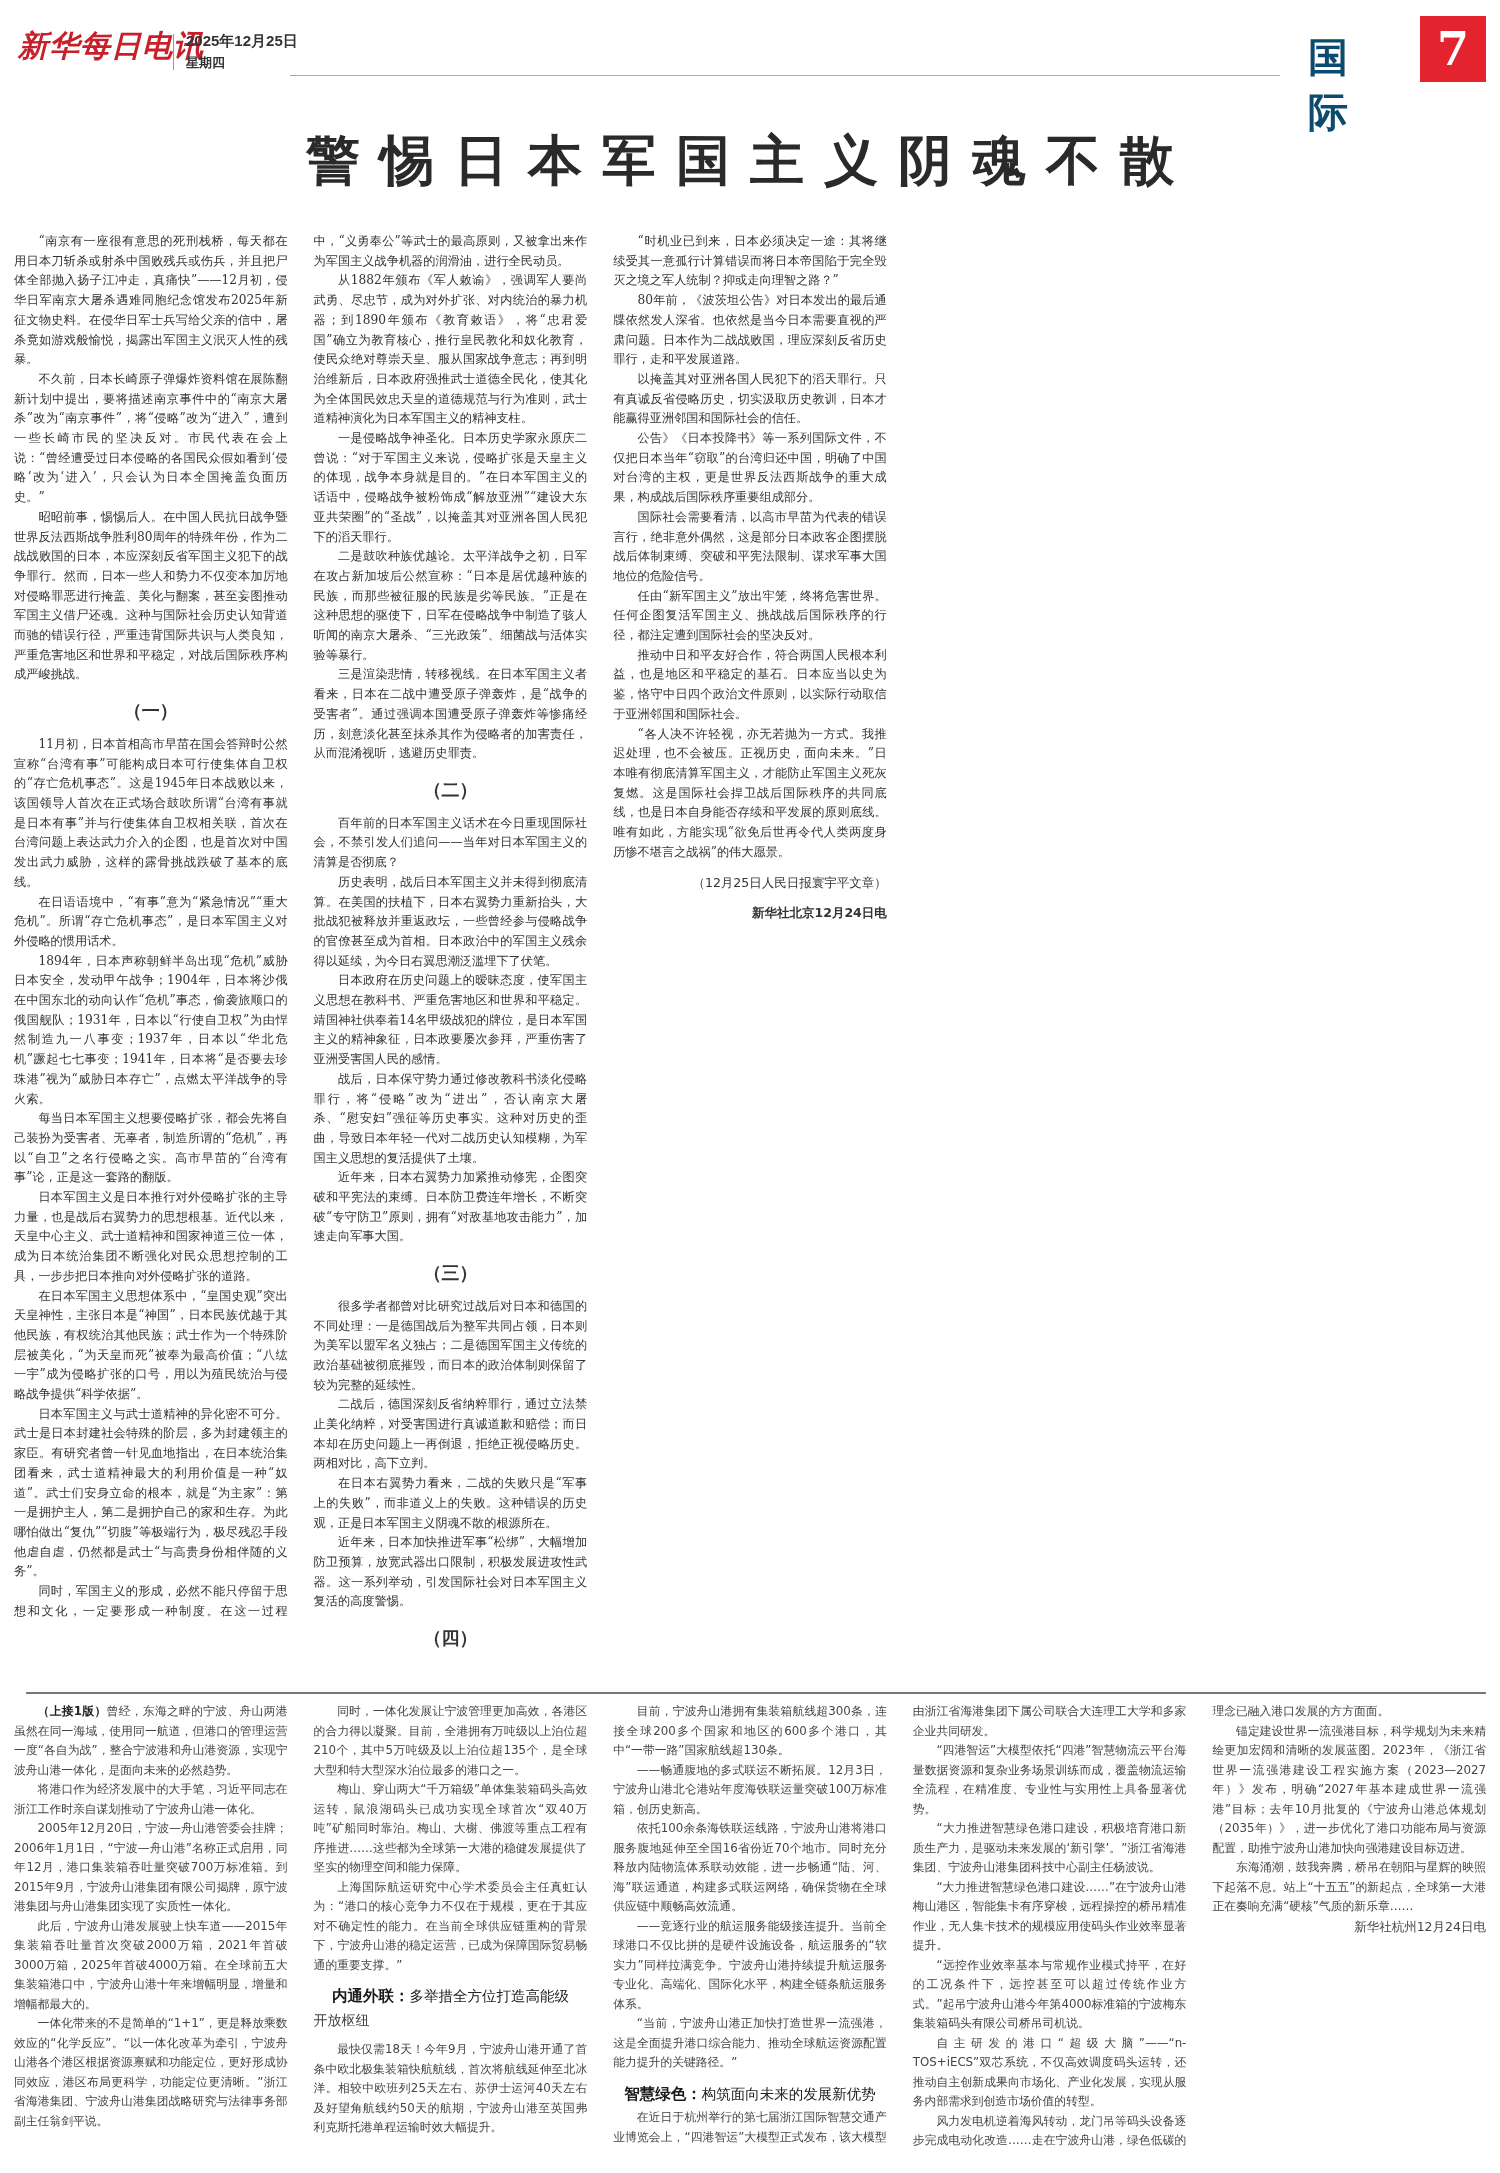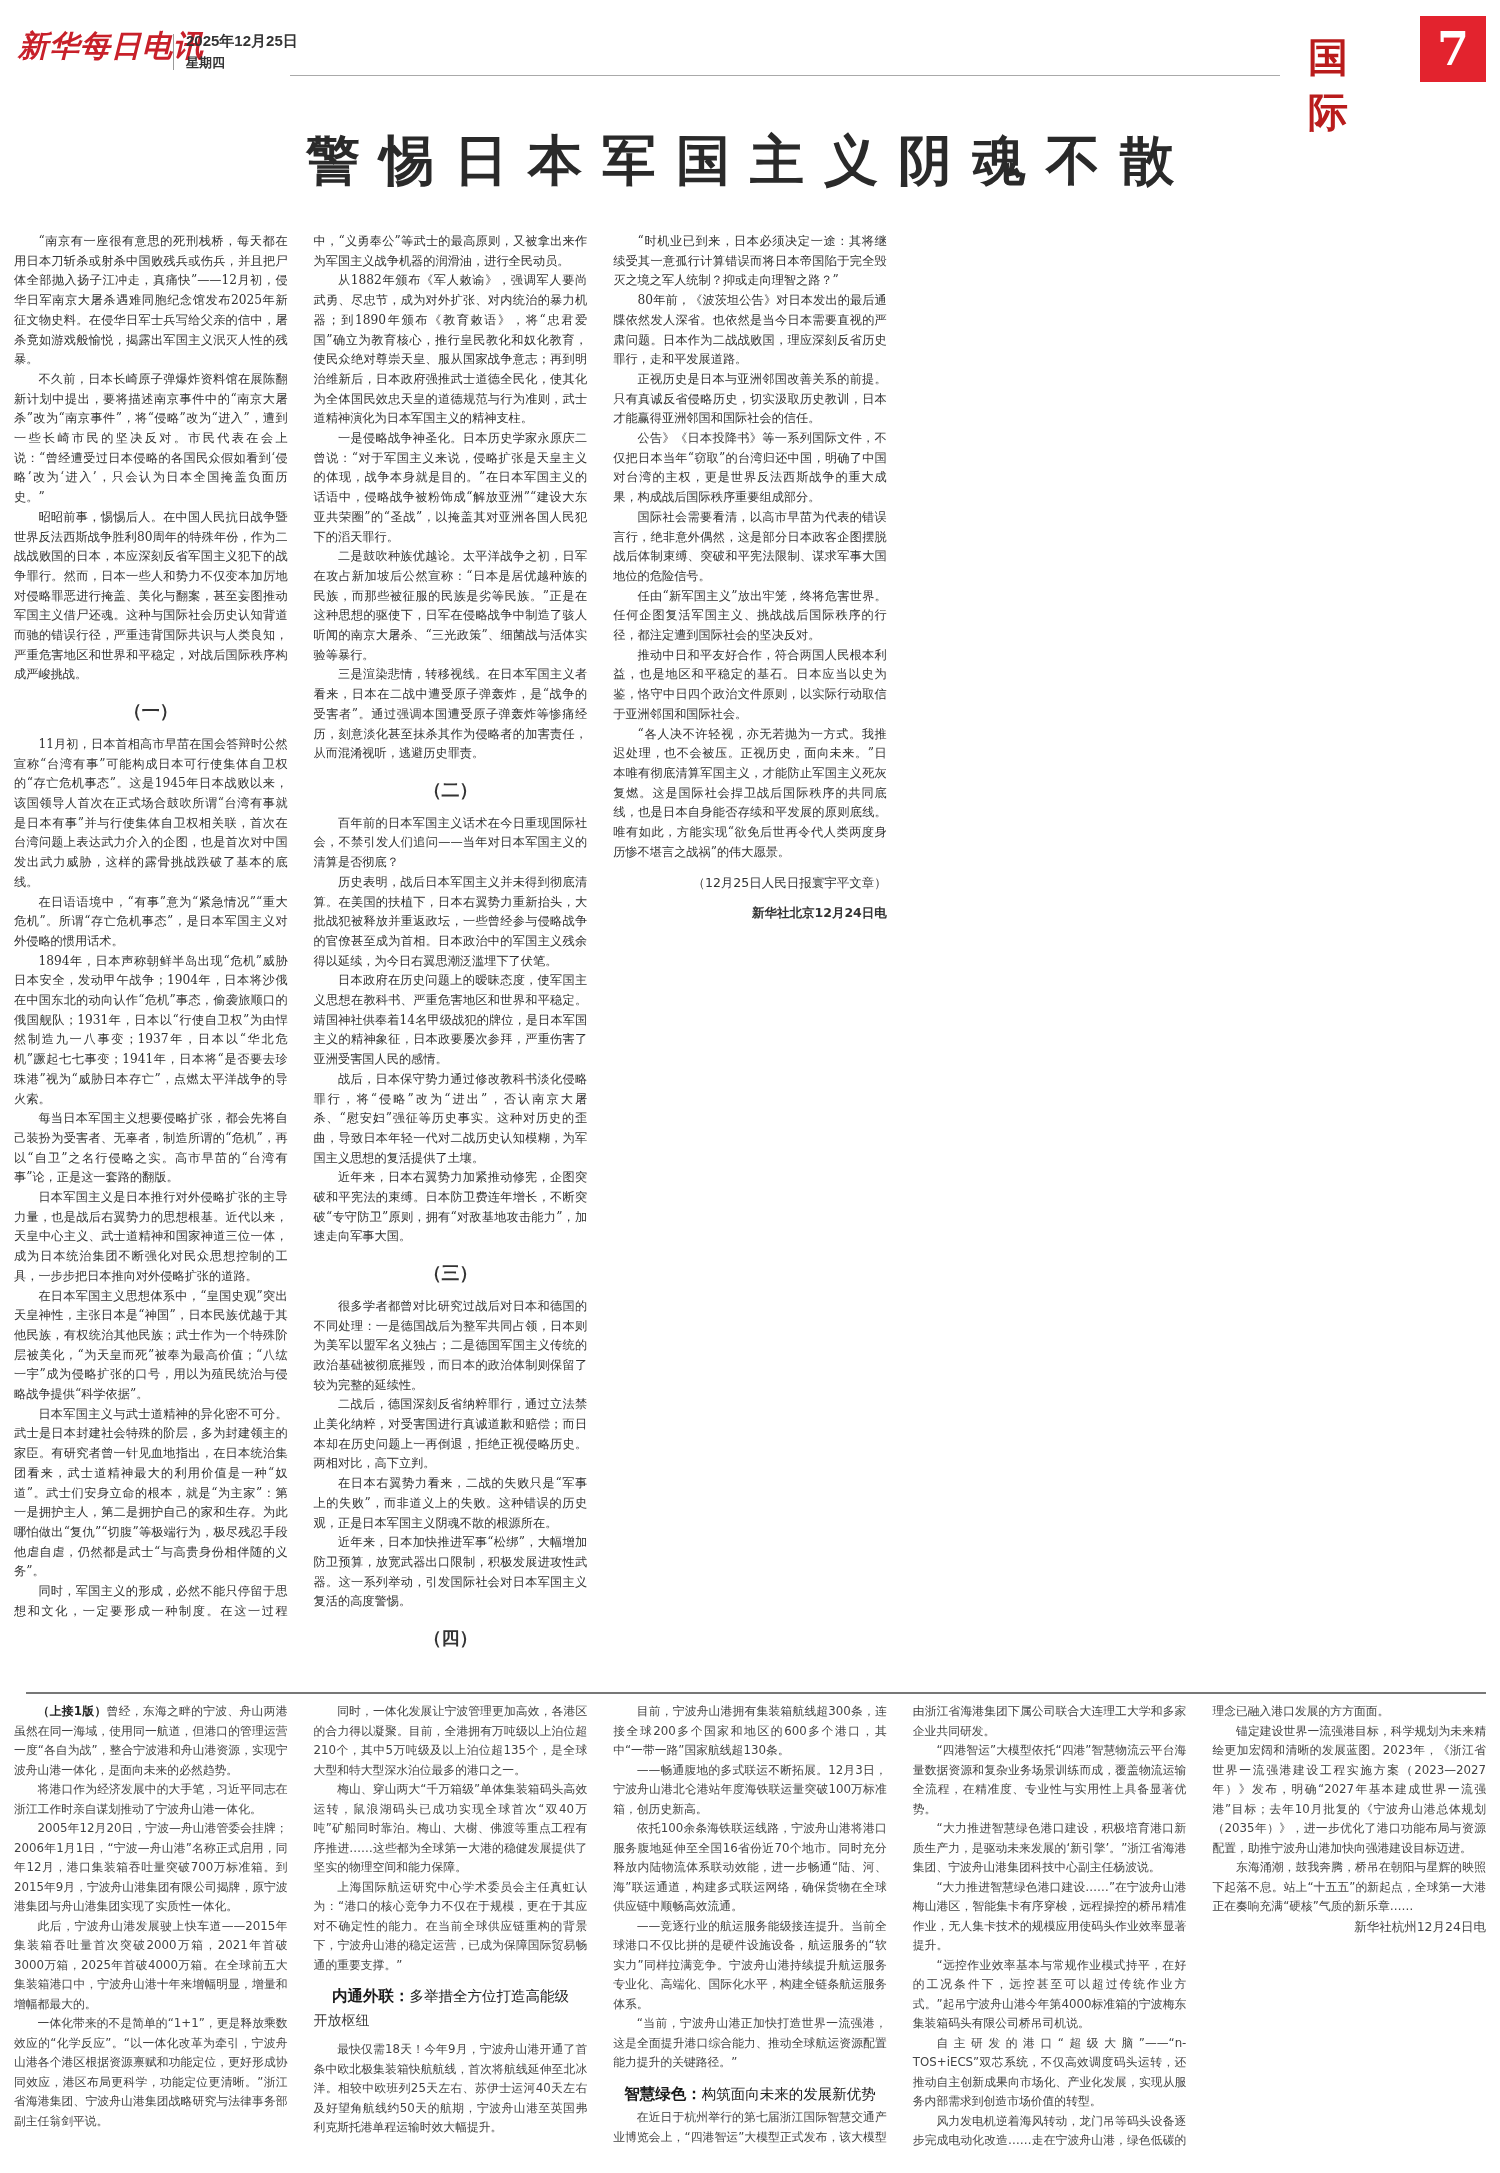--- a/index.html
+++ b/index.html
@@ -6,21 +6,21 @@
   html, body { width: 1500px; height: 2173px; background: #fff; overflow: hidden; }
   body { font-family: "DejaVu Serif", "Liberation Serif", serif; color: #222; position: relative; }
 
   .masthead { position: absolute; left: 0; top: 0; width: 1242px; height: 100px; }
   .logo { position: absolute; left: 18px; top: 26px; font-family: "DejaVu Serif", serif; font-size: 30px; font-weight: bold; color: #c8202a; letter-spacing: 1px; font-style: italic; }
   .vsep { position: absolute; left: 173px; top: 34px; width: 1px; height: 36px; background: #999; }
   .date-block { position: absolute; left: 186px; top: 32px; font-family: Liberation Sans, sans-serif; color: #333; }
   .date { font-size: 15px; font-weight: bold; }
   .weekday { font-size: 13px; margin-top: 3px; font-weight: bold; }
   .header-rule { position: absolute; left: 290px; top: 75px; width: 990px; height: 1px; background: #aaa; }
-  .section-name { position: absolute; left: 1308px; top: 30px; font-size: 40px; font-weight: bold; color: #b91c1c; letter-spacing: 22px; font-family: "DejaVu Serif", serif; }
+  .section-name { position: absolute; left: 1308px; top: 30px; font-size: 40px; font-weight: bold; color: #0c4a6e; letter-spacing: 22px; font-family: "DejaVu Serif", serif; }
   .page-num { position: absolute; left: 1420px; top: 16px; width: 66px; height: 66px; background: #e3232e; color: #fff; font-size: 46px; font-weight: bold; text-align: center; line-height: 66px; font-family: "DejaVu Serif", serif; }
 
   .headline { position: absolute; left: 0; top: 125px; width: 1500px; text-align: center; font-size: 54px; font-weight: bold; letter-spacing: 20px; color: #2a2a2a; font-family: "DejaVu Serif", serif; }
 
   .article-main { position: absolute; left: 14px; top: 232px; width: 1472px; height: 1420px; column-count: 5; column-gap: 26px; column-fill: auto; font-size: 12.2px; line-height: 19.7px; color: #333; text-align: justify; }
   .article-main p { text-indent: 2em; }
   .article-main .sec { text-align: center; font-size: 18px; font-weight: bold; font-family: "DejaVu Sans", sans-serif; margin: 16px 0 14px; text-indent: 0; }
   .credit { text-align: right; font-family: "DejaVu Sans", sans-serif; font-weight: bold; font-size: 12.5px; line-height: 20px; margin-top: 10px; }
   .credit.src { font-weight: normal; }
 
@@ -85,21 +85,21 @@
   <div id="s3">
       <p>很多学者都曾对比研究过战后对日本和德国的不同处理：一是德国战后为整军共同占领，日本则为美军以盟军名义独占；二是德国军国主义传统的政治基础被彻底摧毁，而日本的政治体制则保留了较为完整的延续性。</p>
       <p>二战后，德国深刻反省纳粹罪行，通过立法禁止美化纳粹，对受害国进行真诚道歉和赔偿；而日本却在历史问题上一再倒退，拒绝正视侵略历史。两相对比，高下立判。</p>
       <p>在日本右翼势力看来，二战的失败只是“军事上的失败”，而非道义上的失败。这种错误的历史观，正是日本军国主义阴魂不散的根源所在。</p>
       <p>近年来，日本加快推进军事“松绑”，大幅增加防卫预算，放宽武器出口限制，积极发展进攻性武器。这一系列举动，引发国际社会对日本军国主义复活的高度警惕。</p>
     </div>
   <div class="sec">（四）</div>
   <div id="s4">
       <p>“时机业已到来，日本必须决定一途：其将继续受其一意孤行计算错误而将日本帝国陷于完全毁灭之境之军人统制？抑或走向理智之路？”</p>
       <p>80年前，《波茨坦公告》对日本发出的最后通牒依然发人深省。也依然是当今日本需要直视的严肃问题。日本作为二战战败国，理应深刻反省历史罪行，走和平发展道路。</p>
-      <p>正视历史是日本与亚洲邻国改善关系的前提。只有真诚反省侵略历史，切实汲取历史教训，日本才能赢得亚洲邻国和国际社会的信任。</p>
+      <p>以掩盖其对亚洲各国人民犯下的滔天罪行。只有真诚反省侵略历史，切实汲取历史教训，日本才能赢得亚洲邻国和国际社会的信任。</p>
       <p>公告》《日本投降书》等一系列国际文件，不仅把日本当年“窃取”的台湾归还中国，明确了中国对台湾的主权，更是世界反法西斯战争的重大成果，构成战后国际秩序重要组成部分。</p>
       <p>国际社会需要看清，以高市早苗为代表的错误言行，绝非意外偶然，这是部分日本政客企图摆脱战后体制束缚、突破和平宪法限制、谋求军事大国地位的危险信号。</p>
       <p>任由“新军国主义”放出牢笼，终将危害世界。任何企图复活军国主义、挑战战后国际秩序的行径，都注定遭到国际社会的坚决反对。</p>
       <p>推动中日和平友好合作，符合两国人民根本利益，也是地区和平稳定的基石。日本应当以史为鉴，恪守中日四个政治文件原则，以实际行动取信于亚洲邻国和国际社会。</p>
       <p>“各人决不许轻视，亦无若抛为一方式。我推迟处理，也不会被压。正视历史，面向未来。”日本唯有彻底清算军国主义，才能防止军国主义死灰复燃。这是国际社会捍卫战后国际秩序的共同底线，也是日本自身能否存续和平发展的原则底线。唯有如此，方能实现“欲免后世再令代人类两度身历惨不堪言之战祸”的伟大愿景。</p>
     </div>
   <div class="credit src">（12月25日人民日报寰宇平文章）</div>
   <div class="credit">新华社北京12月24日电</div>
 </div>
 

